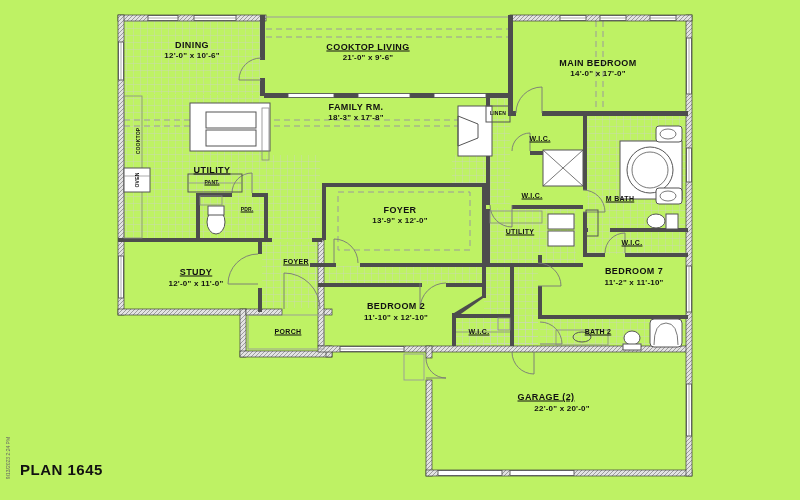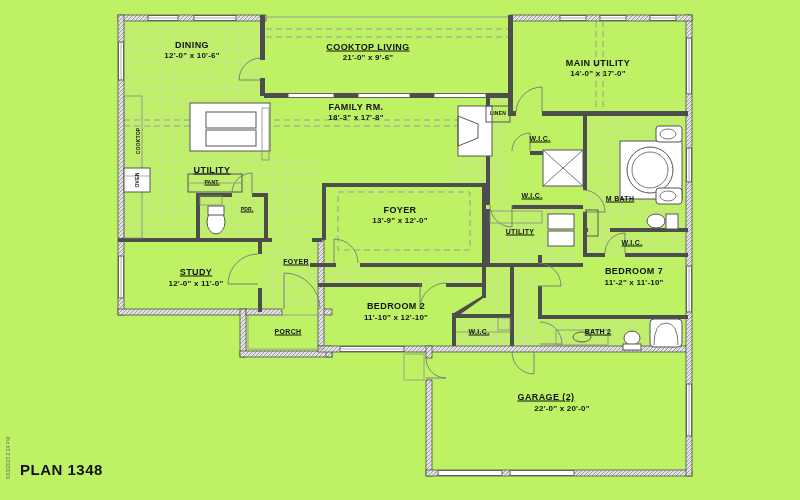--- a/index.html
+++ b/index.html
@@ -239,21 +239,21 @@
     <rect x="404" y="354" width="20" height="26" fill="none" stroke="#999" stroke-width="0.9"></rect>
   </g>
 </svg>
 
 <div class="lbl name" style="left:192px;top:45px">DINING</div>
 <div class="lbl dims" style="left:192px;top:56px">12'-0" x 10'-6"</div>
 
 <div class="lbl name u" style="left:368px;top:47px">COOKTOP LIVING</div>
 <div class="lbl dims" style="left:368px;top:58px">21'-0" x 9'-6"</div>
 
-<div class="lbl name" style="left:598px;top:63px">MAIN UTILITY</div>
+<div class="lbl name" style="left:598px;top:63px">MAIN BEDROOM</div>
 <div class="lbl dims" style="left:598px;top:74px">14'-0" x 17'-0"</div>
 
 <div class="lbl name" style="left:356px;top:107px">FAMILY RM.</div>
 <div class="lbl dims" style="left:356px;top:118px">18'-3" x 17'-8"</div>
 
 <div class="lbl name u" style="left:212px;top:170px">UTILITY</div>
 <div class="lbl tiny u" style="left:212px;top:182px">PANT.</div>
 <div class="lbl tiny u" style="left:247px;top:209px">PDR.</div>
 <div class="lbl tiny" style="left:498px;top:113px">LINEN</div>
 
@@ -282,16 +282,16 @@
 <div class="lbl dims" style="left:634px;top:283px">11'-2" x 11'-10"</div>
 
 <div class="lbl small u" style="left:598px;top:331px">BATH 2</div>
 
 <div class="lbl name u" style="left:546px;top:397px">GARAGE (2)</div>
 <div class="lbl dims" style="left:562px;top:409px">22'-0" x 20'-0"</div>
 
 <div class="lbl tiny vert" style="left:138px;top:141px">COOKTOP</div>
 <div class="lbl tiny vert" style="left:137px;top:180px">OVEN</div>
 
-<div class="plan-title">PLAN 1348</div>
+<div class="plan-title">PLAN 1645</div>
 <div class="stamp">9/13/2023 2:24 PM</div>
 
 </div>
 
 </body></html>

